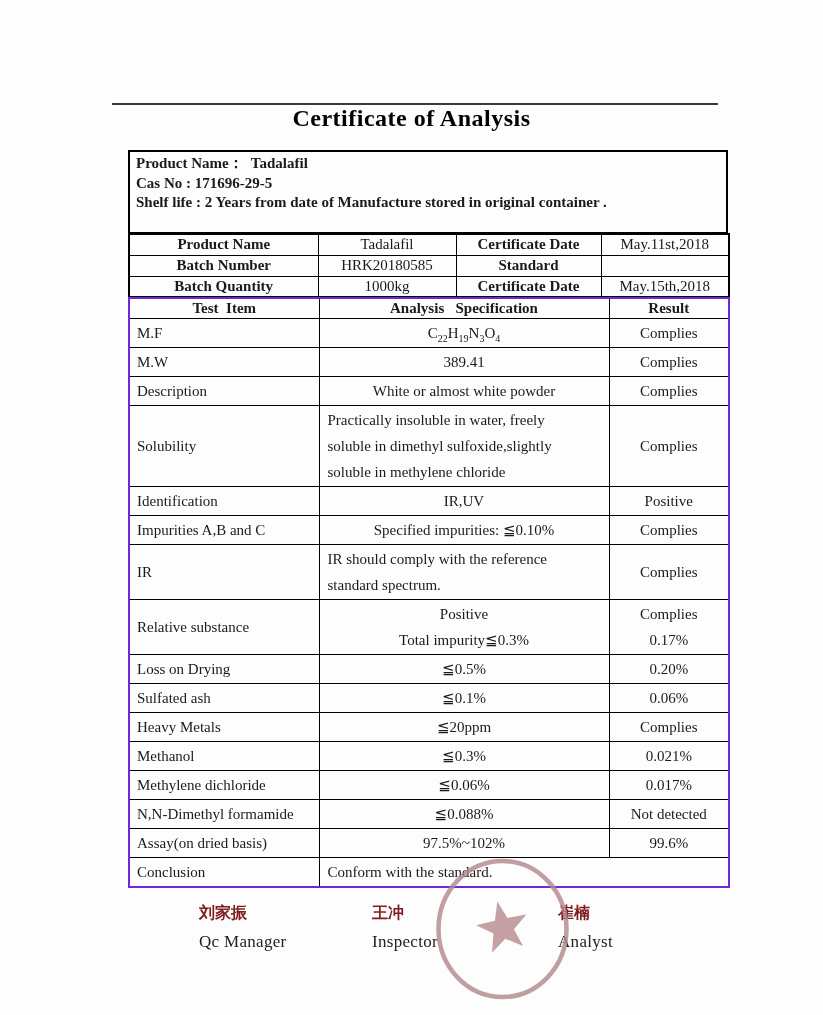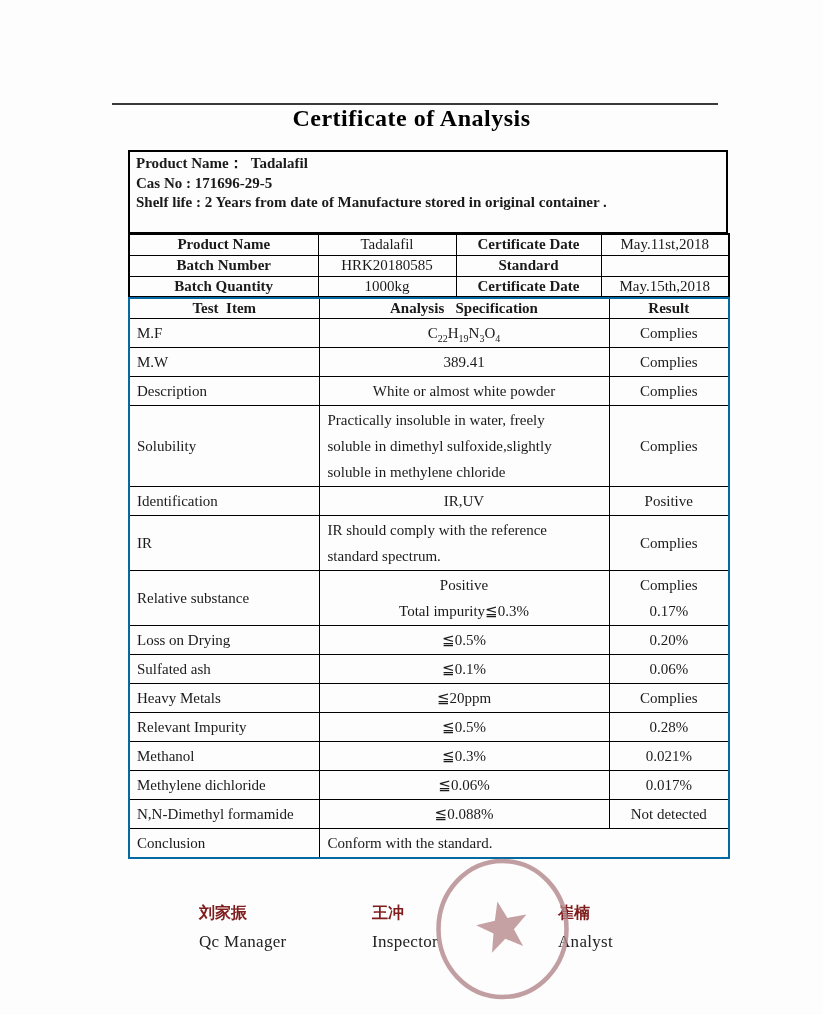--- a/index.html
+++ b/index.html
@@ -19,21 +19,21 @@
   .info-line { margin:0; font-weight:bold; font-size:15px; line-height:19.5px; white-space:pre-wrap; }
   .tables { position:absolute; left:128px; top:233px; width:600px; }
   table { border-collapse:collapse; table-layout:fixed; width:600px; background:transparent; }
   td,th {
     border:1px solid #000; padding:0 4px; font-size:15px; text-align:center;
     white-space:pre-wrap; box-sizing:border-box; overflow:hidden; font-weight:normal;
   }
   .meta-table { border:2px solid #000; }
   .meta-table td { height:21px; line-height:19px; }
   .b { font-weight:bold; }
-  .test-table { border:2px solid #0369a1; margin-top:-1px; }
+  .test-table { border:2px solid #6d28d9; margin-top:-1px; }
   .test-table th { height:20px; line-height:18px; font-weight:bold; }
   .test-table td { line-height:26px; }
   .test-table td.pad2 { line-height:26px; padding-top:1px; padding-bottom:1px; }
   .item-cell { text-align:left; padding-left:7px; }
   .spec-cell.left { text-align:left; padding-left:8px; }
   sub { font-size:10px; line-height:0; }
   .signatures { position:absolute; left:0; top:898px; width:823px; height:80px; }
   .sig-block { position:absolute; top:0; }
   .sig-name { font-size:16px; font-weight:bold; color:#7f1d1d; height:34px; line-height:30px; }
   .sig-role { font-family:Liberation Serif, serif; font-size:17px; color:#222; letter-spacing:0.3px; }
@@ -120,20 +120,25 @@
 soluble in dimethyl sulfoxide,slightly
 soluble in methylene chloride</td>
             <td class="result-cell pad2">Complies</td>
           </tr>
           <tr>
             <td class="item-cell">Identification</td>
             <td class="spec-cell pad2">IR,UV</td>
             <td class="result-cell pad2">Positive</td>
           </tr>
           <tr>
+            <td class="item-cell">Impurities A,B and C</td>
+            <td class="spec-cell pad2">Specified impurities: ≦0.10%</td>
+            <td class="result-cell pad2">Complies</td>
+          </tr>
+          <tr>
             <td class="item-cell">IR</td>
             <td class="spec-cell pad2 left">IR should comply with the reference
 standard spectrum.</td>
             <td class="result-cell pad2">Complies</td>
           </tr>
           <tr>
             <td class="item-cell">Relative substance</td>
             <td class="spec-cell pad2">Positive
 Total impurity≦0.3%</td>
             <td class="result-cell pad2">Complies
@@ -148,38 +153,38 @@
             <td class="item-cell">Sulfated ash</td>
             <td class="spec-cell pad2">≦0.1%</td>
             <td class="result-cell pad2">0.06%</td>
           </tr>
           <tr>
             <td class="item-cell">Heavy Metals</td>
             <td class="spec-cell pad2">≦20ppm</td>
             <td class="result-cell pad2">Complies</td>
           </tr>
           <tr>
-            <td class="item-cell">Relevant Impurity</td>
-            <td class="spec-cell pad2">≦0.5%</td>
-            <td class="result-cell pad2">0.28%</td>
-          </tr>
-          <tr>
             <td class="item-cell">Methanol</td>
             <td class="spec-cell pad2">≦0.3%</td>
             <td class="result-cell pad2">0.021%</td>
           </tr>
           <tr>
             <td class="item-cell">Methylene dichloride</td>
             <td class="spec-cell pad2">≦0.06%</td>
             <td class="result-cell pad2">0.017%</td>
           </tr>
           <tr>
             <td class="item-cell">N,N-Dimethyl formamide</td>
             <td class="spec-cell pad2">≦0.088%</td>
             <td class="result-cell pad2">Not detected</td>
+          </tr>
+          <tr>
+            <td class="item-cell">Assay(on dried basis)</td>
+            <td class="spec-cell pad2">97.5%~102%</td>
+            <td class="result-cell pad2">99.6%</td>
           </tr>
           <tr>
             <td class="item-cell">Conclusion</td>
             <td class="spec-cell pad2 left" colspan="2">Conform with the standard.</td>
           </tr>
         </tbody>
     </table>
   </div>
 
   <div class="signatures" id="signatures">

